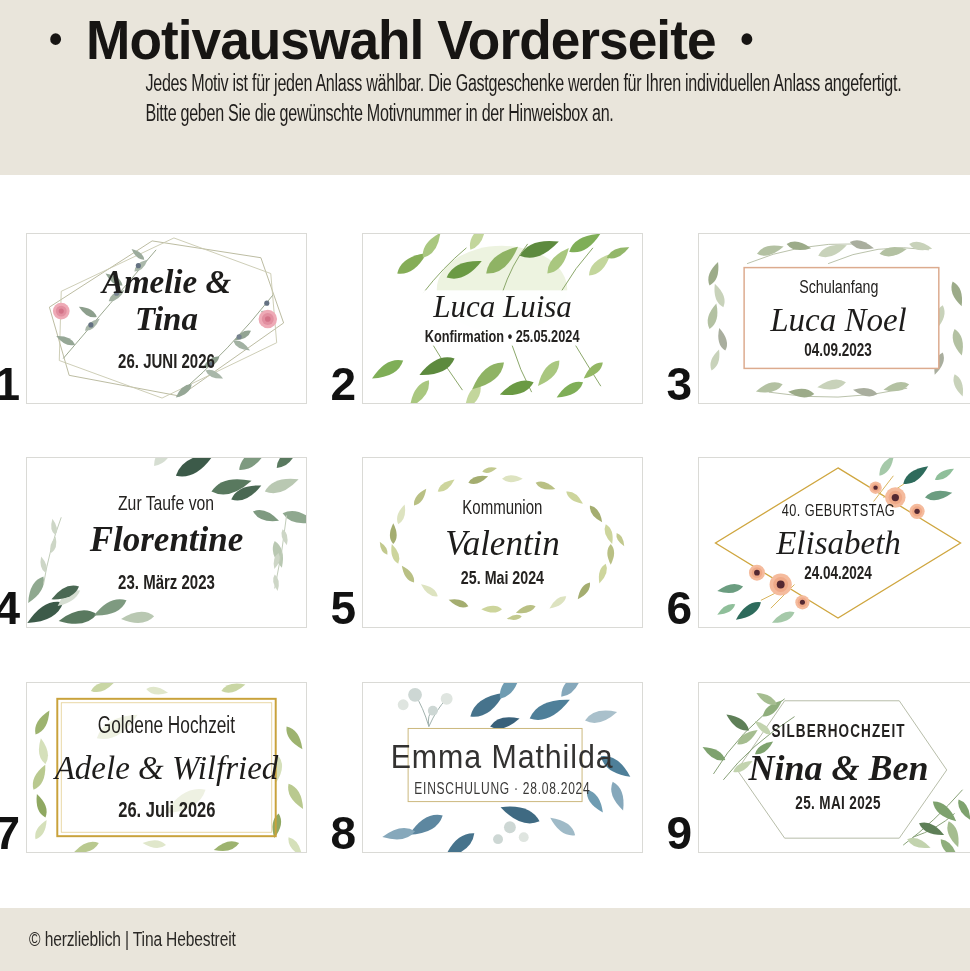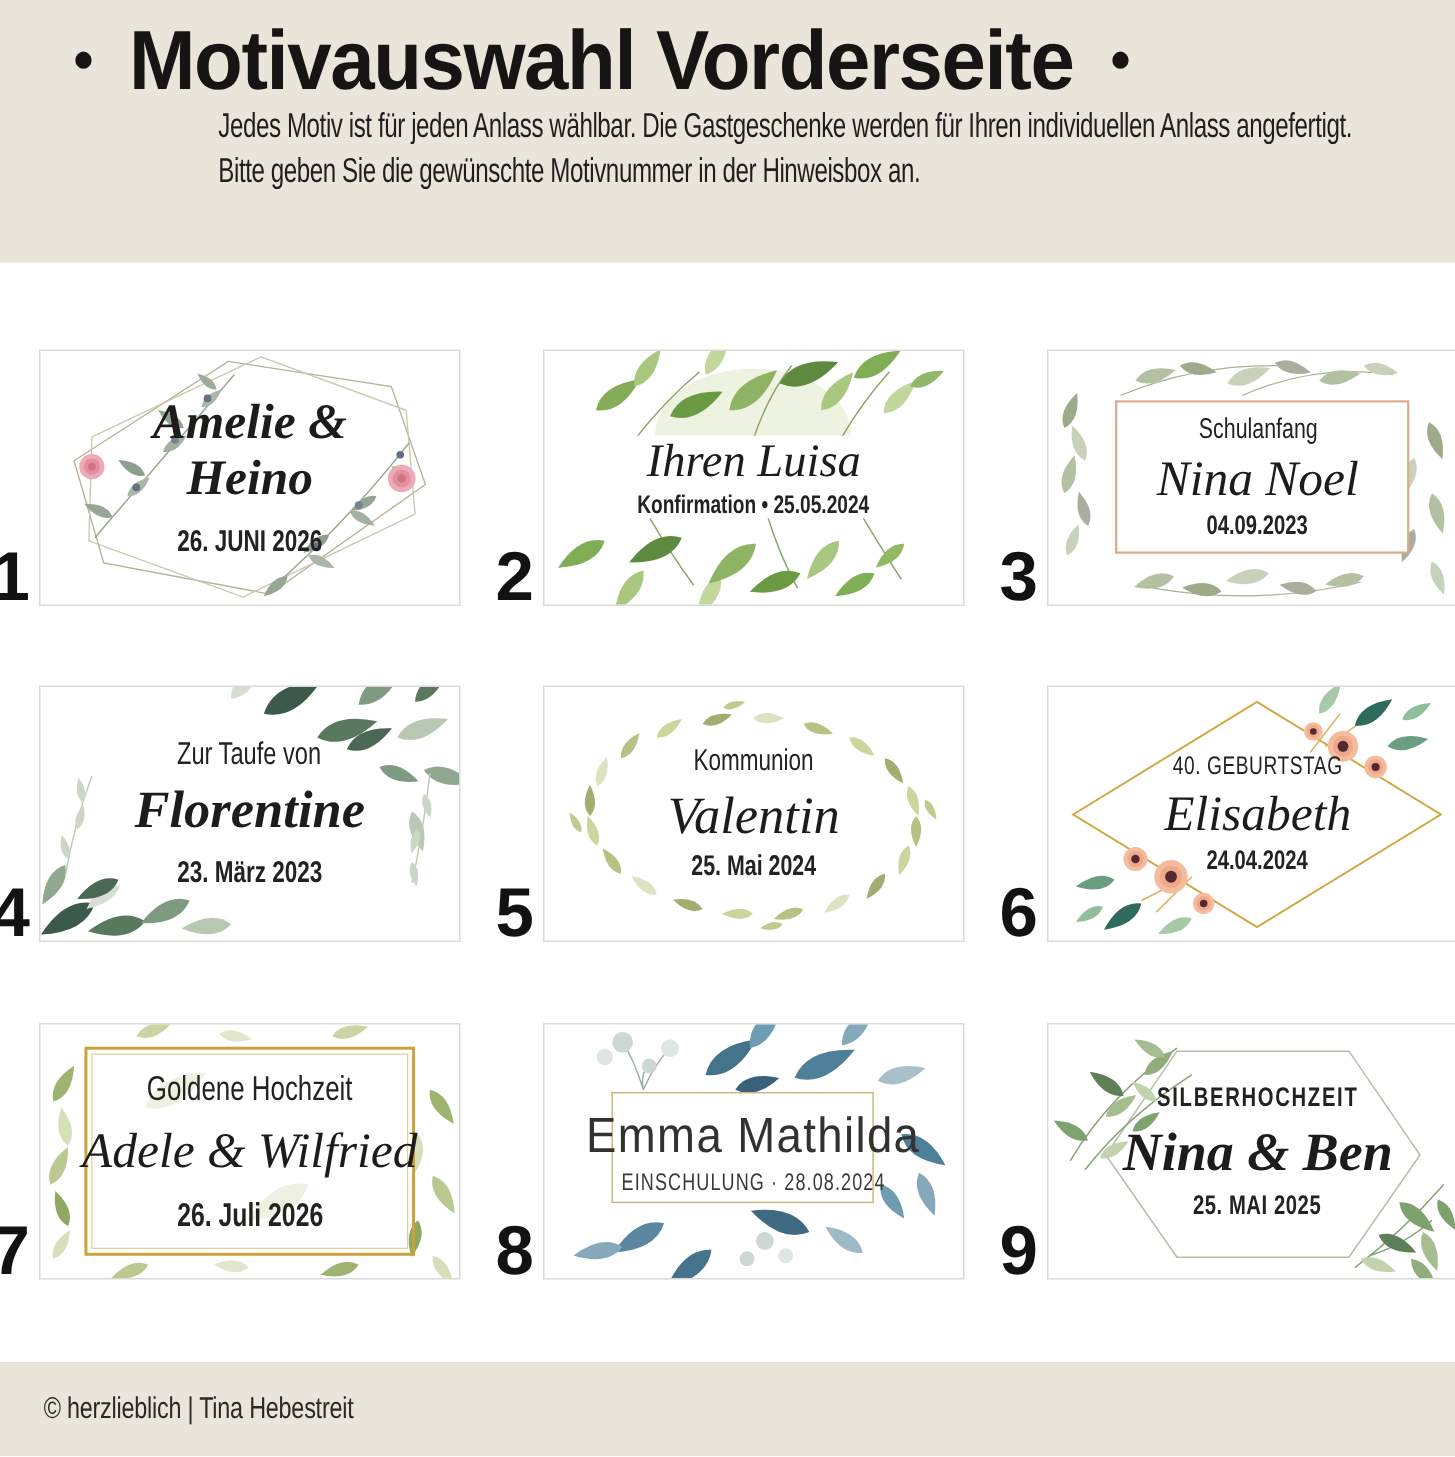--- a/index.html
+++ b/index.html
@@ -142,21 +142,21 @@
       <use href="#lf" fill="#a2b1a2" transform="translate(208,108) rotate(30) scale(1.4)"></use>
       <use href="#lf" fill="#93a493" transform="translate(226,98) rotate(150) scale(1.4)"></use>
       <use href="#lf" fill="#aab8aa" transform="translate(236,78) rotate(28) scale(1.3)"></use>
       <use href="#br" fill="#647182" transform="translate(186,132)"></use>
       <use href="#br" fill="#76828f" transform="translate(214,104)"></use>
       <use href="#br" fill="#647182" transform="translate(242,70)"></use>
       <use href="#rose" transform="translate(243,86) scale(1.1)"></use>
     </svg>
     <div class="card-text">
       <div class="script">Amelie &amp;</div>
-      <div class="script">Heino</div>
+      <div class="script">Tina</div>
       <div class="date cond">26. JUNI 2026</div>
     </div>
   </div>
   <div class="num" style="left:-24px;top:361px">1</div>
 
   <div class="card m2" style="left:362px;top:233px">
     <svg class="deco" viewBox="0 0 281 171" aria-hidden="true">
       <ellipse cx="140" cy="56" rx="66" ry="44" fill="#edf3e0"></ellipse>
       <path d="M60,60 Q80,34 104,14 M140,60 Q150,30 166,10 M200,58 Q214,34 232,14" stroke="#8aa668" fill="none" stroke-width="1"></path>
       <use href="#lf" fill="#85ad57" transform="translate(34,40) rotate(-35) scale(2.6)"></use>
@@ -175,21 +175,21 @@
       <use href="#lf" fill="#5d8a3e" transform="translate(92,126) rotate(155) scale(2.8)"></use>
       <use href="#lf" fill="#c3d69c" transform="translate(118,152) rotate(120) scale(2.2)"></use>
       <use href="#lf" fill="#8fb364" transform="translate(142,130) rotate(140) scale(3)"></use>
       <use href="#lf" fill="#6b9a44" transform="translate(172,150) rotate(160) scale(2.6)"></use>
       <use href="#lf" fill="#a9c77f" transform="translate(198,128) rotate(130) scale(2.4)"></use>
       <use href="#lf" fill="#7fae57" transform="translate(222,150) rotate(150) scale(2.2)"></use>
       <use href="#lf" fill="#93b764" transform="translate(242,130) rotate(140) scale(1.8)"></use>
       <rect x="16" y="57" width="249" height="56" fill="#ffffff" opacity="0.94"></rect>
     </svg>
     <div class="card-text">
-      <div class="script">Ihren Luisa</div>
+      <div class="script">Luca Luisa</div>
       <div class="combo cond">Konfirmation • 25.05.2024</div>
     </div>
   </div>
   <div class="num" style="left:312px;top:361px">2</div>
 
   <div class="card m3" style="left:698px;top:233px">
     <svg class="deco" viewBox="0 0 281 171" aria-hidden="true">
       <path d="M48,30 Q100,8 160,10 M130,30 Q180,8 232,16" stroke="#a8b295" fill="none" stroke-width=".8"></path>
       <use href="#lf" fill="#b3c1a2" transform="translate(58,20) rotate(-15) scale(2)"></use>
       <use href="#lf" fill="#9cab89" transform="translate(88,10) rotate(10) scale(1.8)"></use>
@@ -210,21 +210,21 @@
       <path d="M70,160 Q140,172 210,156" stroke="#a8b295" fill="none" stroke-width=".8"></path>
       <use href="#lf" fill="#b3c1a2" transform="translate(84,152) rotate(165) scale(2)"></use>
       <use href="#lf" fill="#9cab89" transform="translate(116,162) rotate(185) scale(1.9)"></use>
       <use href="#lf" fill="#c8d2ba" transform="translate(148,150) rotate(170) scale(2.1)"></use>
       <use href="#lf" fill="#a9ae9e" transform="translate(180,162) rotate(190) scale(1.8)"></use>
       <use href="#lf" fill="#b3c1a2" transform="translate(212,152) rotate(168) scale(1.9)"></use>
       <rect x="45" y="34" width="197" height="102" fill="#ffffff" stroke="#dcab8e" stroke-width="1.5"></rect>
     </svg>
     <div class="card-text">
       <div class="occ cond">Schulanfang</div>
-      <div class="script">Nina Noel</div>
+      <div class="script">Luca Noel</div>
       <div class="date cond">04.09.2023</div>
     </div>
   </div>
   <div class="num" style="left:648px;top:361px">3</div>
 
   <div class="card m4" style="left:26px;top:457px">
     <svg class="deco" viewBox="0 0 281 171" aria-hidden="true">
       <use href="#lf" fill="#d6ded2" transform="translate(128,8) rotate(-50) scale(2.4)"></use>
       <use href="#lf" fill="#3c5a49" transform="translate(150,18) rotate(-30) scale(3.2)"></use>
       <use href="#lf" fill="#59795f" transform="translate(186,34) rotate(-15) scale(3)"></use>

